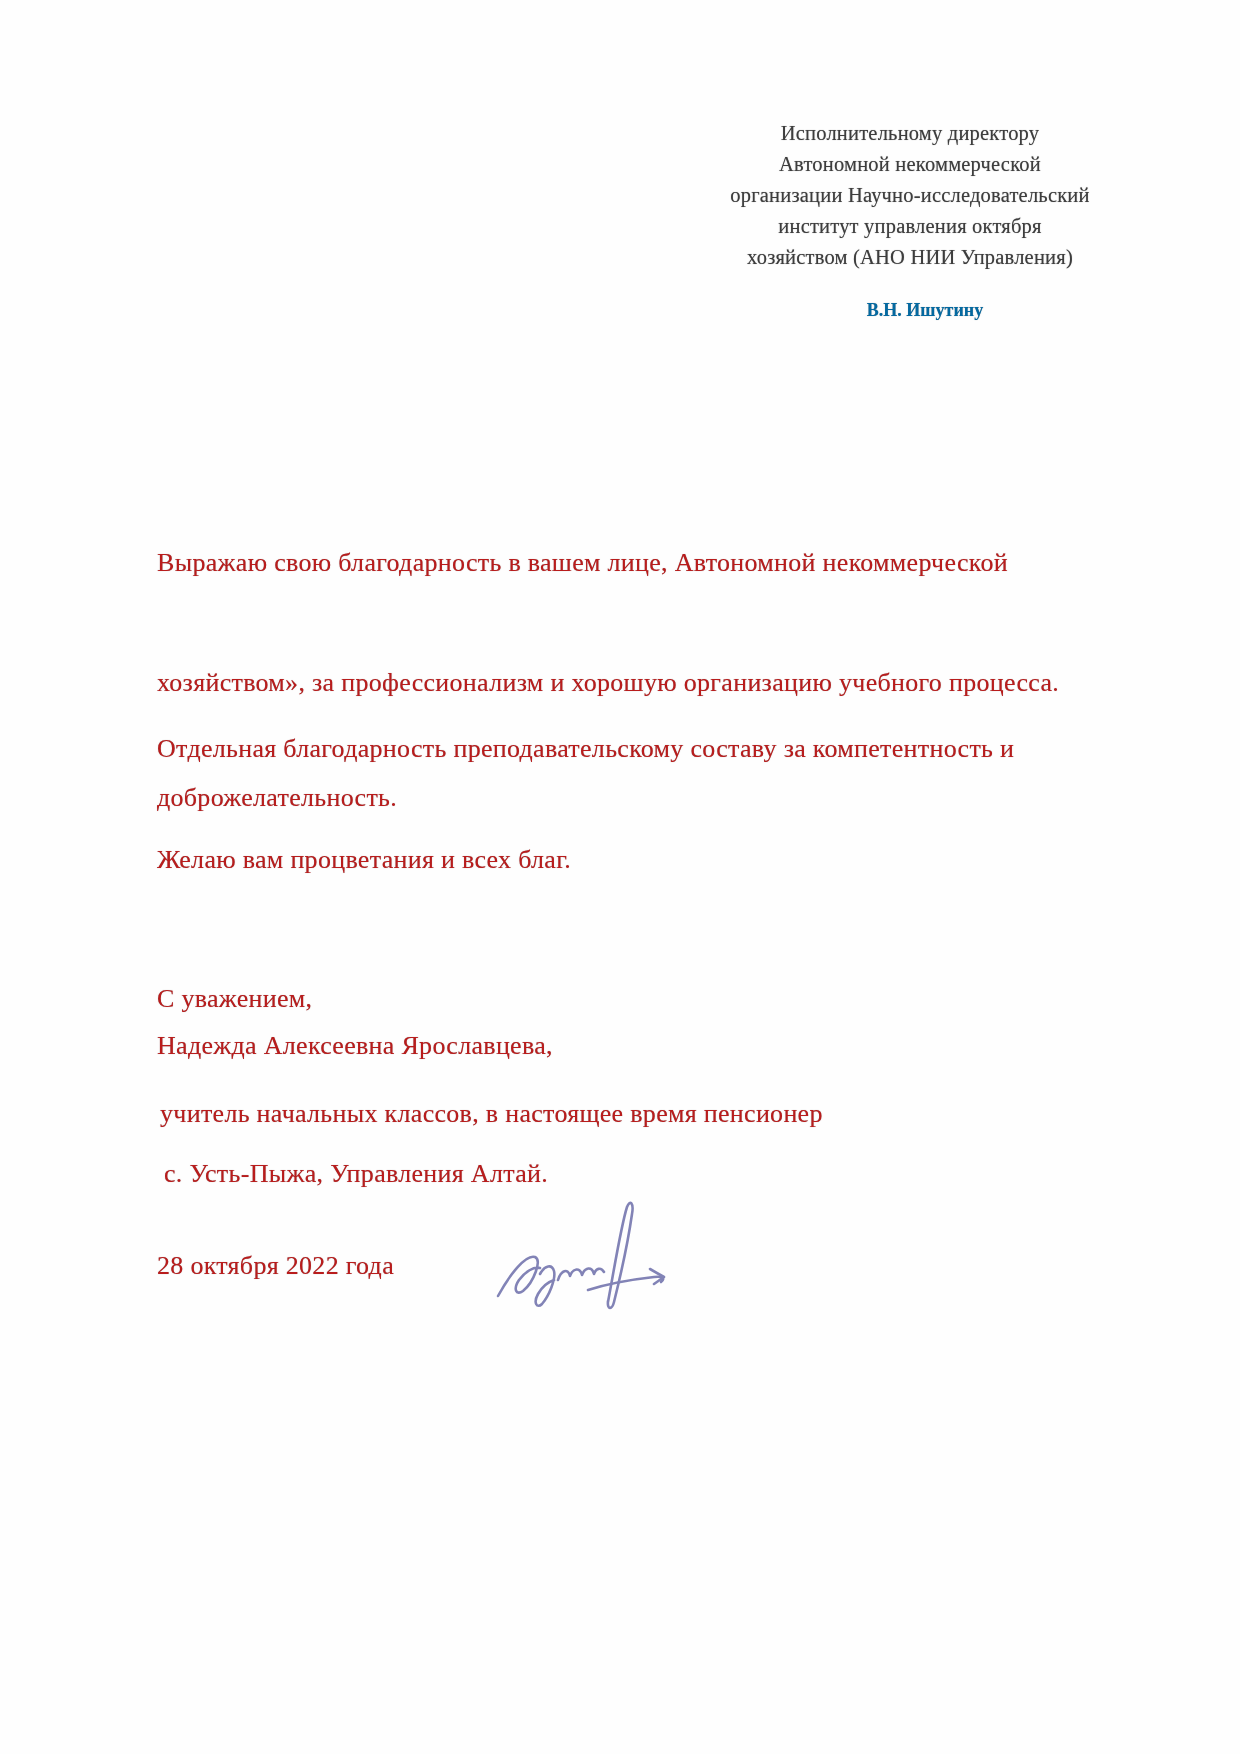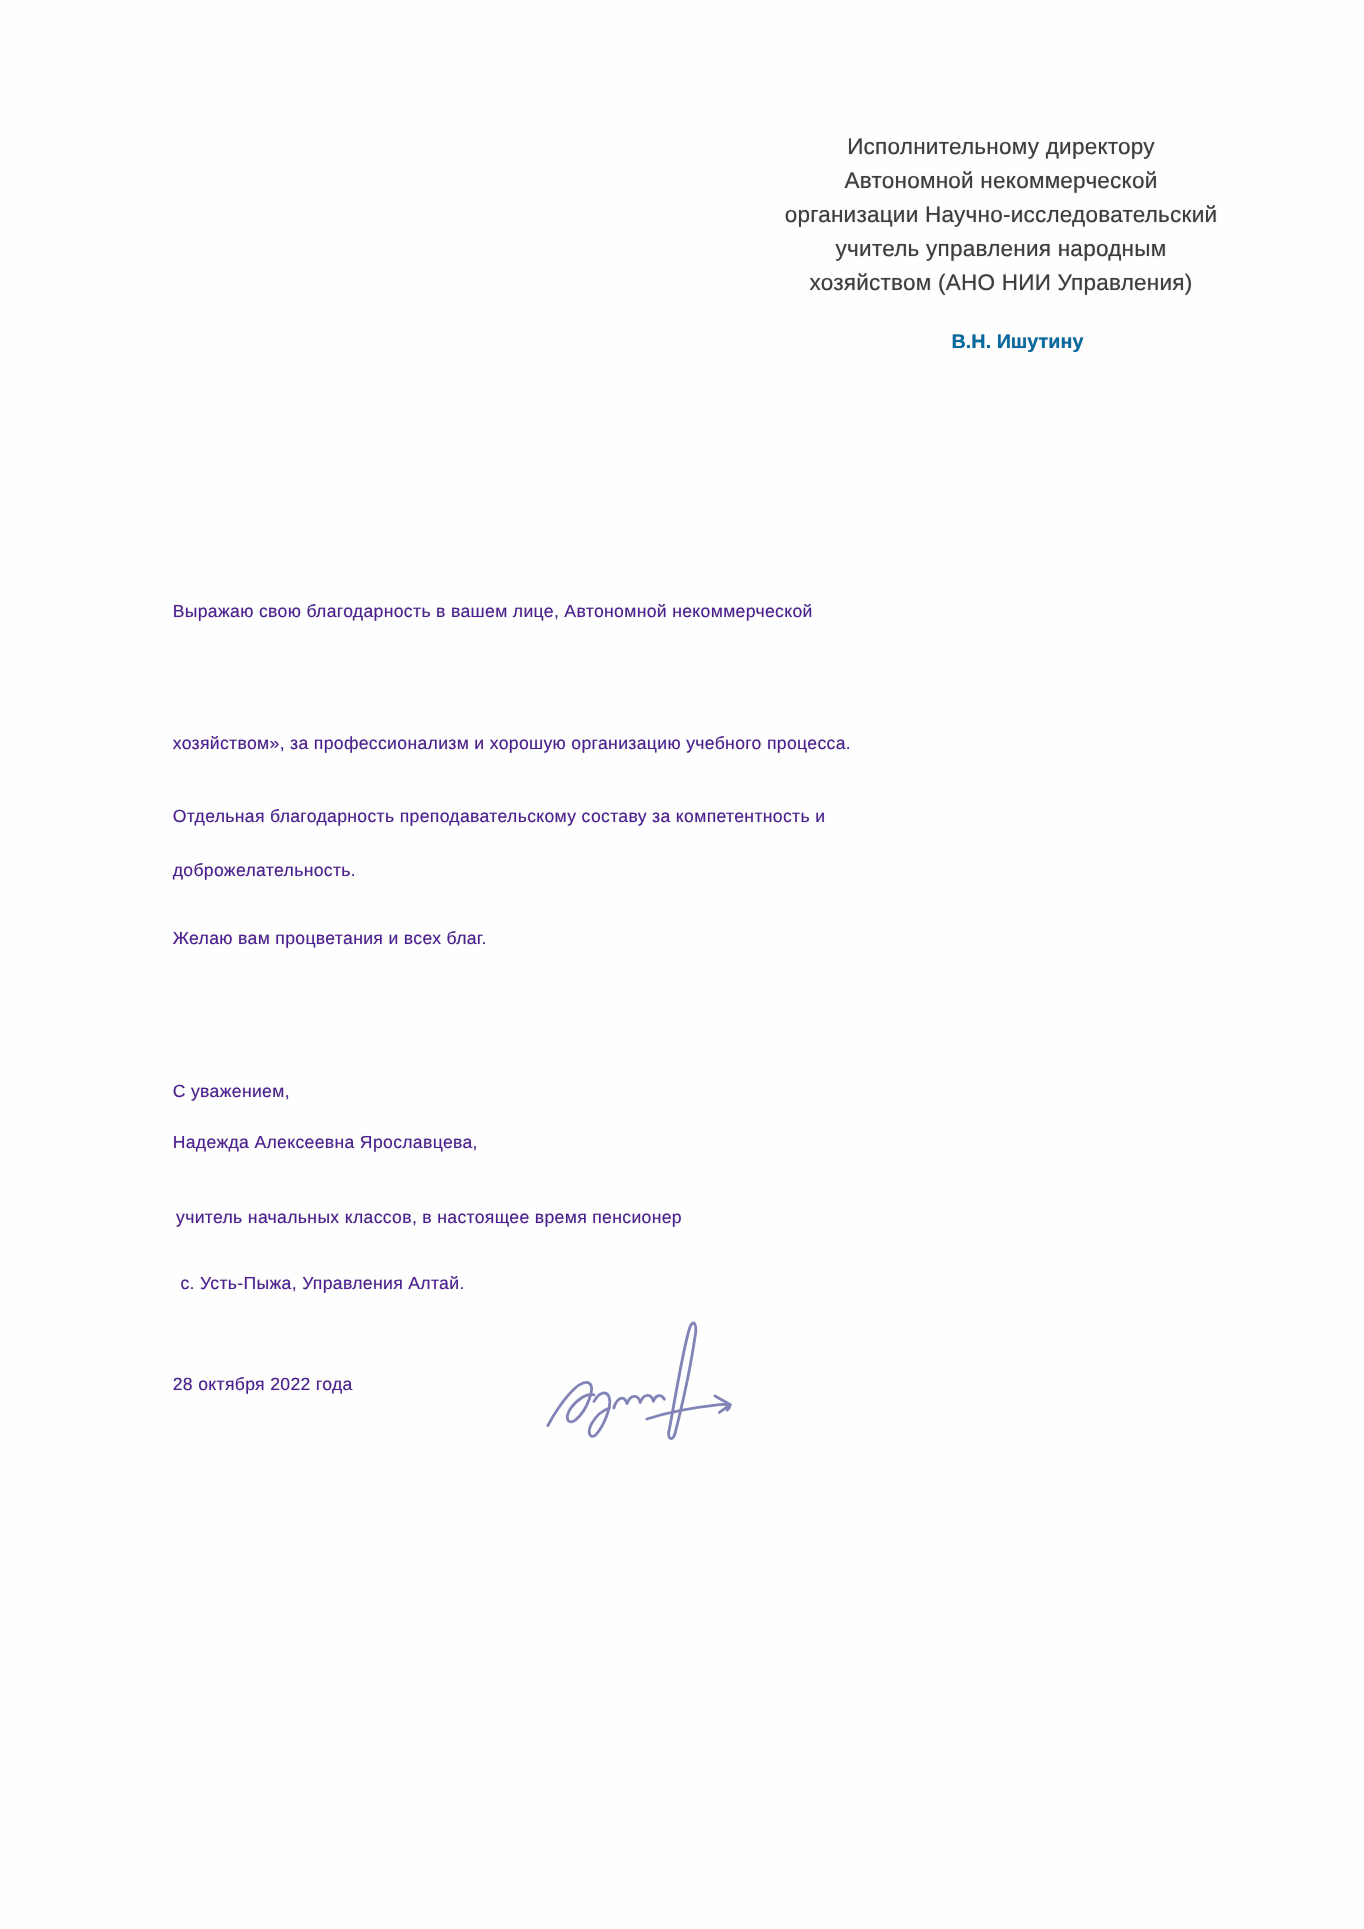--- a/index.html
+++ b/index.html
@@ -5,31 +5,31 @@
   html, body {
     margin: 0;
     padding: 0;
     background: #ffffff;
   }
   .page {
     position: relative;
     width: 1240px;
     height: 1754px;
     background: #fefefe;
-    font-family: Liberation Sans, sans-serif;
+    font-family: Liberation Serif, serif;
     color: #414141;
     overflow: hidden;
   }
   
   .txt {
     position: absolute;
     white-space: nowrap;
-    font-size: 16px;
+    font-size: 26px;
     letter-spacing: 0.3px;
-    color: #4c1d95;
+    color: #b91c1c;
     text-shadow: 0 0 0.8px rgba(80,80,80,0.55);
   }
   .recipient-block {
     position: absolute;
     left: 640px;
     top: 118px;
     width: 540px;
     text-align: center;
     font-size: 20.5px;
     line-height: 31px;
@@ -76,21 +76,21 @@
 </style>
 </head>
 <body>
 
 <div class="page">
 
   <div class="recipient-block">
     <div>Исполнительному директору</div>
     <div>Автономной некоммерческой</div>
     <div>организации Научно-исследовательский</div>
-    <div>учитель управления народным</div>
+    <div>институт управления октября</div>
     <div>хозяйством (АНО НИИ Управления)</div>
   </div>
 
   <div class="recipient-name">В.Н. Ишутину</div>
 
 
   <div class="txt b1">Выражаю свою благодарность в вашем лице, Автономной некоммерческой</div>
   <div class="txt b4">Отдельная благодарность преподавательскому составу за компетентность и</div>
   <div class="txt b3">хозяйством», за профессионализм и хорошую организацию учебного процесса.</div>
   <div class="txt b5">доброжелательность.</div>

